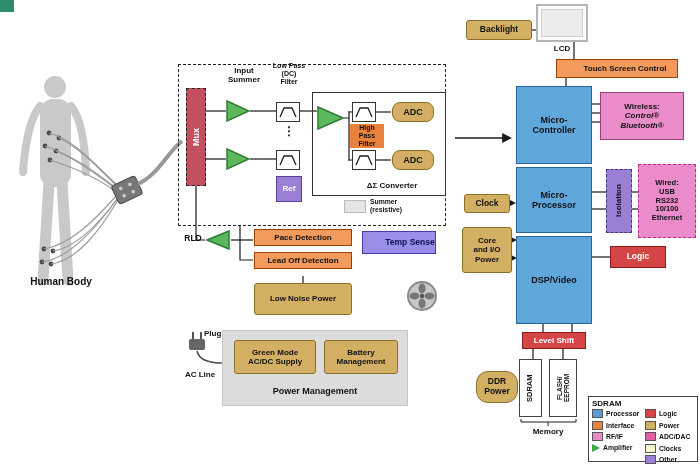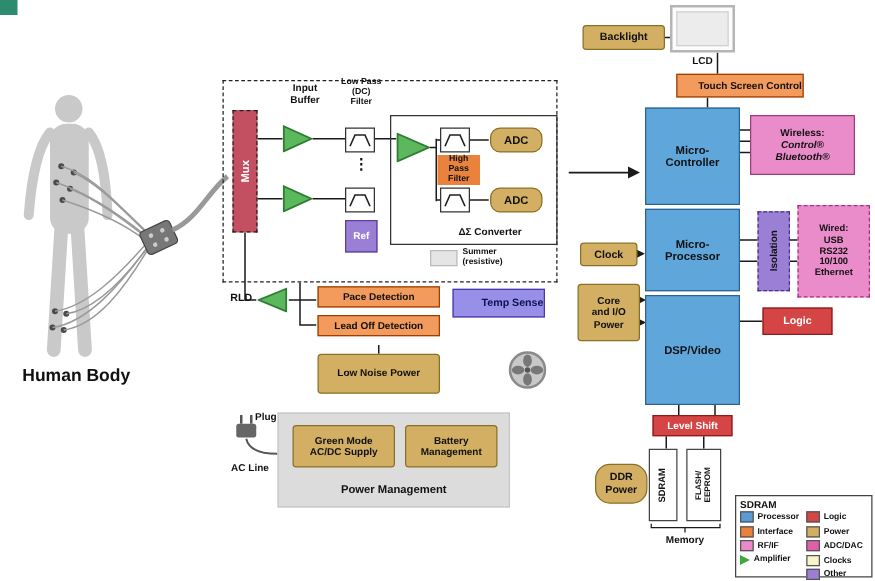--- a/index.html
+++ b/index.html
@@ -122,21 +122,21 @@
     <path d="M197 351 C 199 360, 208 363, 222 363" stroke="#555" stroke-width="1.6" fill="none"></path>
   </svg>
 
   <div class="box z2" style="left:178px;top:64px;width:268px;height:162px;border:1.5px dashed #222;background:transparent;"></div>
 
   <div class="box z2 vert" style="left:186px;top:88px;width:20px;height:98px;background:#C25060;border:1px dashed #222;color:#fff;font-size:9px;">
     <span>Mux</span>
   </div>
 
   <div class="lbl z2" style="left:218px;top:66px;width:52px;font-size:8px;">Input
-Buffer</div>
+Summer</div>
 
   <svg class="z2" style="position:absolute;left:226px;top:100px;" width="24" height="22">
     <polygon points="1,1 23,11 1,21" fill="#5CB85C" stroke="#2E7D32" stroke-width="1.5"></polygon>
     </svg>
   <svg class="z2" style="position:absolute;left:226px;top:148px;" width="24" height="22">
     <polygon points="1,1 23,11 1,21" fill="#5CB85C" stroke="#2E7D32" stroke-width="1.5"></polygon>
     </svg>
 
   <div class="lbl z2" style="left:266px;top:62px;width:46px;font-size:7px;">Low Pass
 (DC)
@@ -224,21 +224,21 @@
 
   <div class="box z2 tan" style="left:466px;top:20px;width:66px;height:20px;font-size:8.5px;">
     <span>Backlight</span>
   </div>
 
   <div class="box z2" style="left:536px;top:4px;width:52px;height:38px;background:#FCFCFC;border:2px solid #B5B5B5;">
     <div style="width:40px;height:26px;background:#ECECEC;border:1px solid #D0D0D0;"></div>
   </div>
   <div class="lbl z2" style="left:536px;top:44px;width:52px;font-size:8px;">LCD</div>
 
-  <div class="box z2 orangeL" style="left:541px;top:59px;width:102px;height:19px;font-size:8px;padding-left:16px;">
+  <div class="box z2 orangeL" style="left:556px;top:59px;width:122px;height:19px;font-size:8px;padding-left:16px;">
     <span>Touch Screen Control</span>
   </div>
 
   <div class="box z2 blue" style="left:516px;top:86px;width:76px;height:78px;font-size:9px;">
     <span>Micro-
 Controller</span>
   </div>
   <div class="box z2 blue" style="left:516px;top:167px;width:76px;height:66px;font-size:9px;">
     <span>Micro-
 Processor</span>
@@ -305,21 +305,21 @@
   </div>
   <div class="lbl z2" style="left:222px;top:386px;width:186px;font-size:9px;">Power Management</div>
 
   <svg class="z2" style="position:absolute;left:186px;top:330px;" width="26" height="24">
     <path d="M7 9 V2 M15 9 V2" stroke="#555" stroke-width="2"></path>
     <rect x="3" y="9" width="16" height="11" rx="2" fill="#666"></rect>
   </svg>
   <div class="lbl z2" style="left:204px;top:329px;width:30px;font-size:8px;text-align:left;">Plug</div>
   <div class="lbl z2" style="left:178px;top:370px;width:44px;font-size:8px;">AC Line</div>
 
-  <div class="lbl z2" style="left:16px;top:292px;width:90px;font-size:14px;">Human Body</div>
+  <div class="lbl z2" style="left:16px;top:276px;width:90px;font-size:10px;">Human Body</div>
 
   <div class="z2" style="position:absolute;left:588px;top:396px;width:110px;height:66px;background:#fff;border:1px solid #444;box-sizing:border-box;padding:2px 3px;">
     <div style="font-size:8px;font-weight:bold;margin-bottom:1px;">SDRAM</div>
     <div style="display:flex;">
       <div style="width:54px;">
         <div class="legend-item">
           <span class="swatch" style="background: rgb(91, 155, 213);"></span>
           <span style="font-size:6.8px;font-weight:bold;">Processor</span>
         </div>
         <div class="legend-item">

